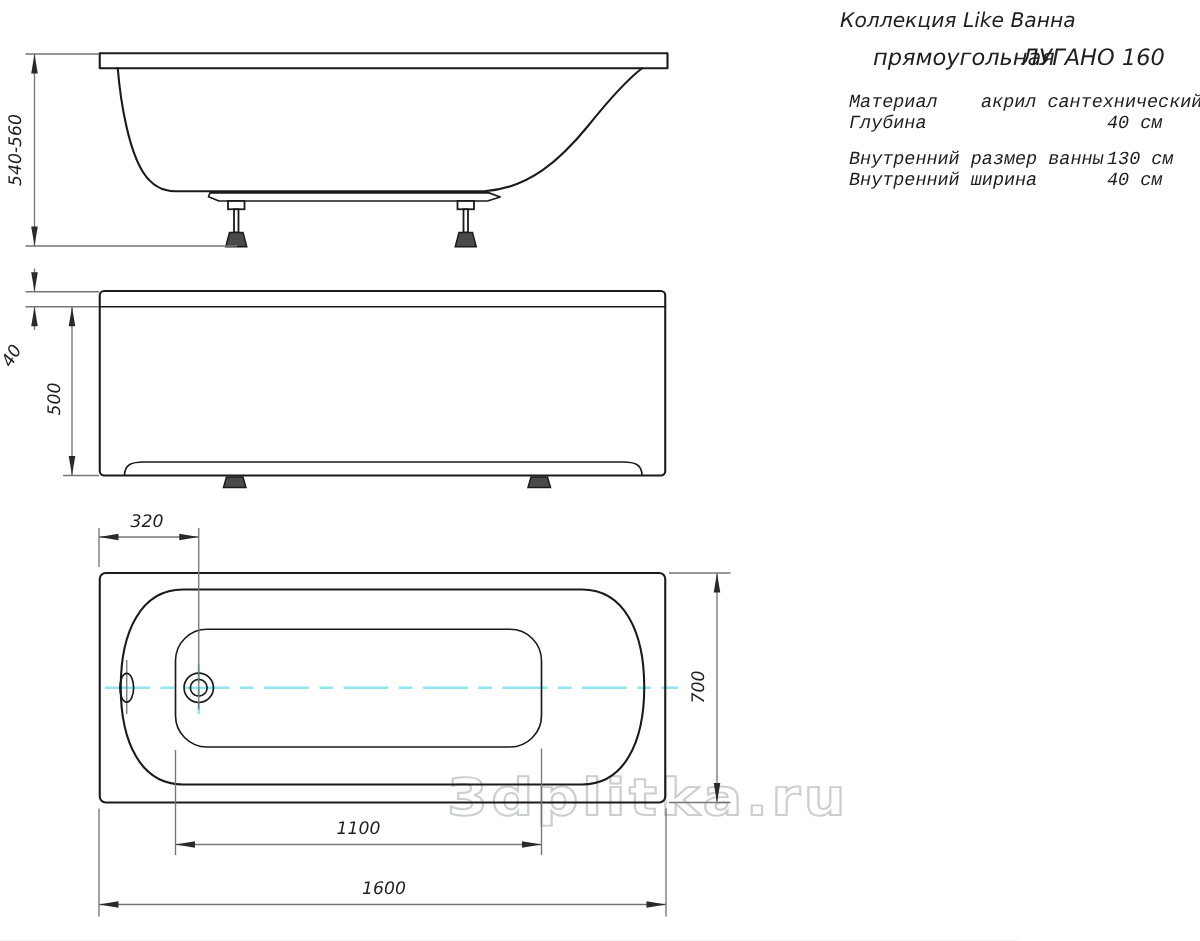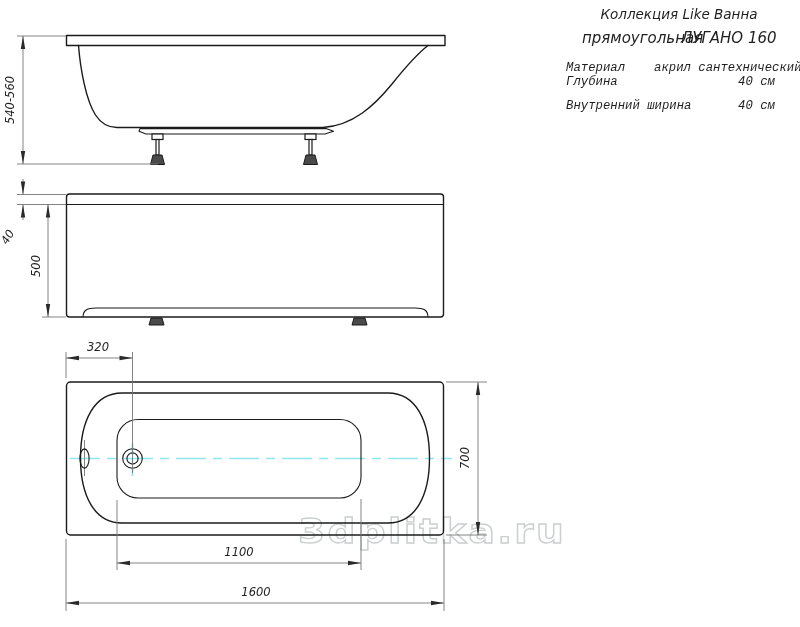--- a/index.html
+++ b/index.html
@@ -17,21 +17,21 @@
   .dim{stroke:var(--dim);stroke-width:0.9;fill:none;}
   .dim-text{fill:var(--ink);font-family:"DejaVu Sans",sans-serif;font-style:italic;font-size:11.5px;}
   .centerline{stroke:var(--centerline);stroke-width:1.7;fill:none;}
   .arrowhead{fill:var(--arrow);}
   .dark-part{fill:#4a4a4a;stroke:var(--line);stroke-width:1;}
   .white-part{fill:#ffffff;stroke:var(--line);stroke-width:1.2;}
   .watermark-text{fill:none;stroke:var(--watermark);stroke-width:1.3;
                   font-family:"DejaVu Sans",sans-serif;font-weight:bold;font-size:34px;letter-spacing:2px;}
 
   
-  .title1{position:absolute;left:560px;top:6px;width:238px;text-align:center;
+  .title1{position:absolute;left:560px;top:6px;width:238px;text-align:left;
           font-style:italic;font-size:13.5px;line-height:17px;color:var(--ink);}
   .title2a{position:absolute;left:582px;top:29px;font-style:italic;font-size:15px;color:var(--ink);}
   .title2b{position:absolute;left:681px;top:29px;font-style:italic;font-size:15px;color:var(--ink);}
   .specs{position:absolute;left:566px;top:61px;width:232px;font-style:italic;font-size:12.3px;
          line-height:14px;color:var(--ink);}
   .spec-row{position:relative;height:14px;white-space:nowrap;font-family:Liberation Mono, monospace;}
   .spec-gap{height:10px;}
   .spec-value{position:absolute;left:172px;top:0;}
   .spec-value.wide{left:88px;}
   .spec-value.far{left:171px;}
@@ -151,18 +151,22 @@
     <div class="spec-row">
       <span>Материал</span>
       <span class="spec-value wide">акрил сантехнический</span>
     </div>
     <div class="spec-row">
       <span>Глубина</span>
       <span class="spec-value">40 см</span>
     </div>
     <div class="spec-gap"></div>
     <div class="spec-row">
+      <span>Внутренний размер ванны</span>
+      <span class="spec-value">130 см</span>
+    </div>
+    <div class="spec-row">
       <span>Внутренний ширина</span>
       <span class="spec-value">40 см</span>
     </div>
   </div>
 
 </div>
 
 </body></html>

